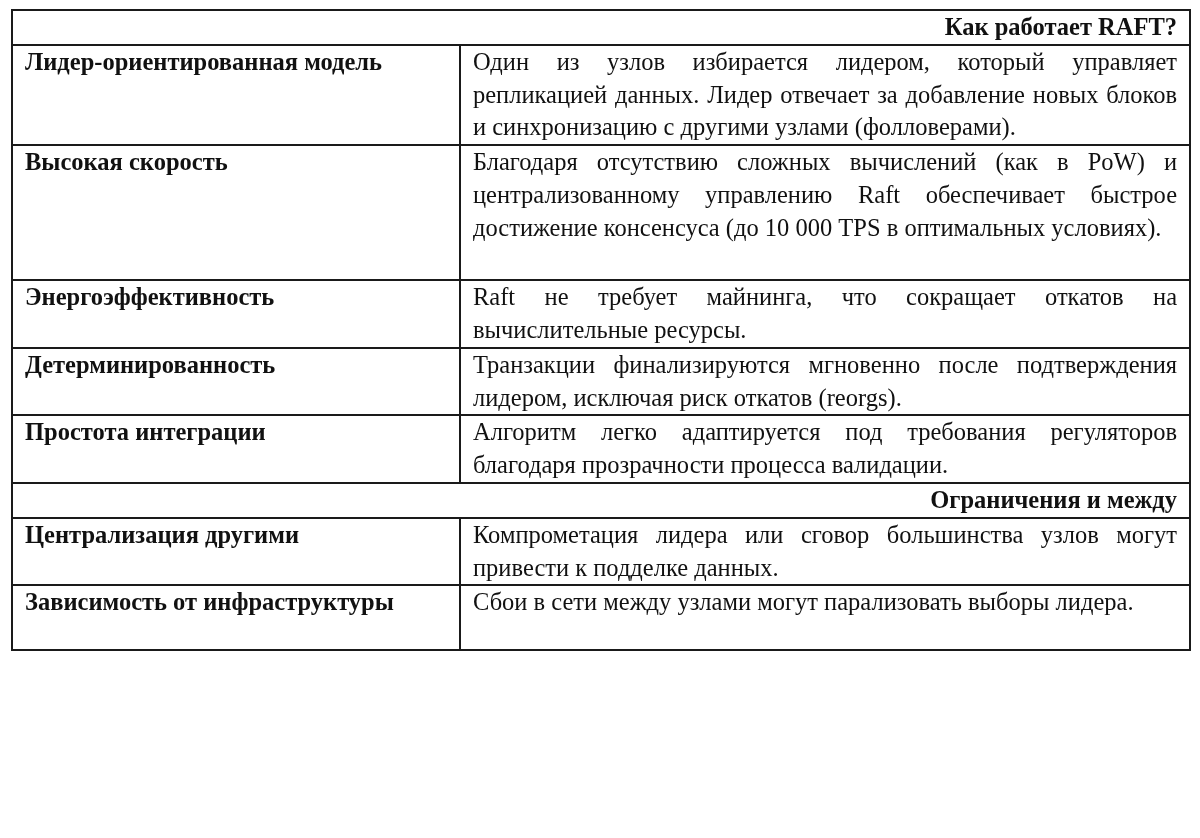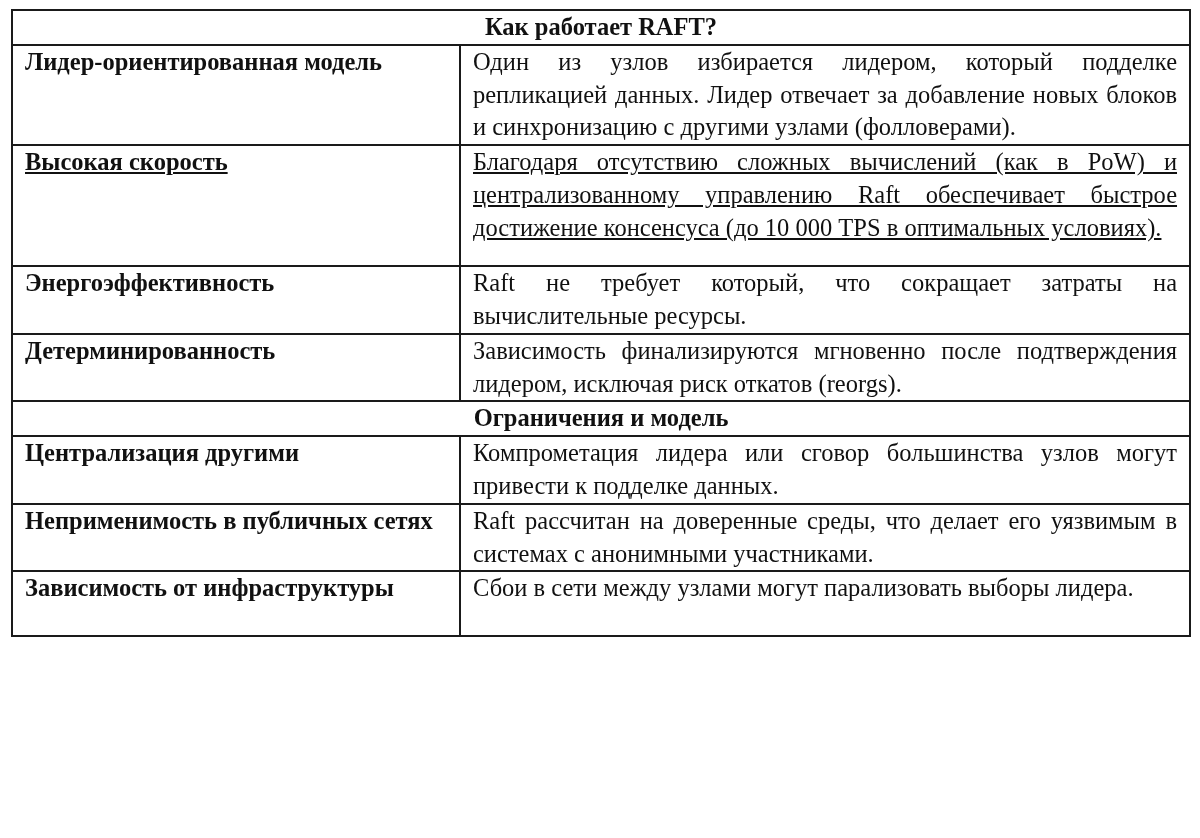--- a/index.html
+++ b/index.html
@@ -9,67 +9,67 @@
     position: absolute; left: 11px; top: 9px; width: 1178px;
     border-collapse: collapse; table-layout: fixed;
   }
   table.raft td {
     border: 2px solid #1a1a1a; vertical-align: top;
     font-size: 24.5px; line-height: 32.8px;
     padding: 0 12px 0 12px;
   }
   col.c1 { width: 448px; }
   col.c2 { width: 730px; }
-  td.section { text-align: center; font-weight: bold; padding-top: 0; }
+  td.section { text-align: right; font-weight: bold; padding-top: 0; }
   td.term { font-weight: bold; text-align: justify; text-align-last: left; }
   td.desc { text-align: justify; text-align-last: left; }
   tr.h-sec { height: 32px; }
   tr.h3 { height: 99px; }
-  tr.h4 { height: 121px; text-decoration: underline; }
+  tr.h4 { height: 135px; }
   tr.h2 { height: 65px; border-radius: 30px; }
 </style>
 </head>
 <body>
 
 <table class="raft">
   <colgroup>
       <col class="c1">
       <col class="c2">
     </colgroup>
   <tbody>
     <tr class="h-sec">
       <td class="section" colspan="2">Как работает RAFT?</td>
     </tr>
     <tr class="h3">
       <td class="term">Лидер-ориентированная модель</td>
-      <td class="desc">Один из узлов избирается лидером, который подделке репликацией данных. Лидер отвечает за добавление новых блоков и синхронизацию с другими узлами (фолловерами).</td>
+      <td class="desc">Один из узлов избирается лидером, который управляет репликацией данных. Лидер отвечает за добавление новых блоков и синхронизацию с другими узлами (фолловерами).</td>
     </tr>
     <tr class="h4">
       <td class="term">Высокая скорость</td>
       <td class="desc">Благодаря отсутствию сложных вычислений (как в PoW) и централизованному управлению Raft обеспечивает быстрое достижение консенсуса (до 10 000 TPS в оптимальных условиях).</td>
     </tr>
 
     <tr class="h2">
       <td class="term">Энергоэффективность</td>
-      <td class="desc">Raft не требует который, что сокращает затраты на вычислительные ресурсы.</td>
+      <td class="desc">Raft не требует майнинга, что сокращает откатов на вычислительные ресурсы.</td>
     </tr>
     <tr class="h2">
       <td class="term">Детерминированность</td>
-      <td class="desc">Зависимость финализируются мгновенно после подтверждения лидером, исключая риск откатов (reorgs).</td>
+      <td class="desc">Транзакции финализируются мгновенно после подтверждения лидером, исключая риск откатов (reorgs).</td>
+    </tr>
+    <tr class="h2">
+      <td class="term">Простота интеграции</td>
+      <td class="desc">Алгоритм легко адаптируется под требования регуляторов благодаря прозрачности процесса валидации.</td>
     </tr>
 
     <tr class="h-sec">
-      <td class="section" colspan="2">Ограничения и модель</td>
+      <td class="section" colspan="2">Ограничения и между</td>
     </tr>
     <tr class="h2">
       <td class="term">Централизация другими</td>
       <td class="desc">Компрометация лидера или сговор большинства узлов могут привести к подделке данных.</td>
-    </tr>
-    <tr class="h2">
-      <td class="term">Неприменимость в публичных сетях</td>
-      <td class="desc">Raft рассчитан на доверенные среды, что делает его уязвимым в системах с анонимными участниками.</td>
     </tr>
     <tr class="h2">
       <td class="term">Зависимость от инфраструктуры</td>
       <td class="desc">Сбои в сети между узлами могут парализовать выборы лидера.</td>
     </tr>
   </tbody>
 </table>
 
 </body></html>

